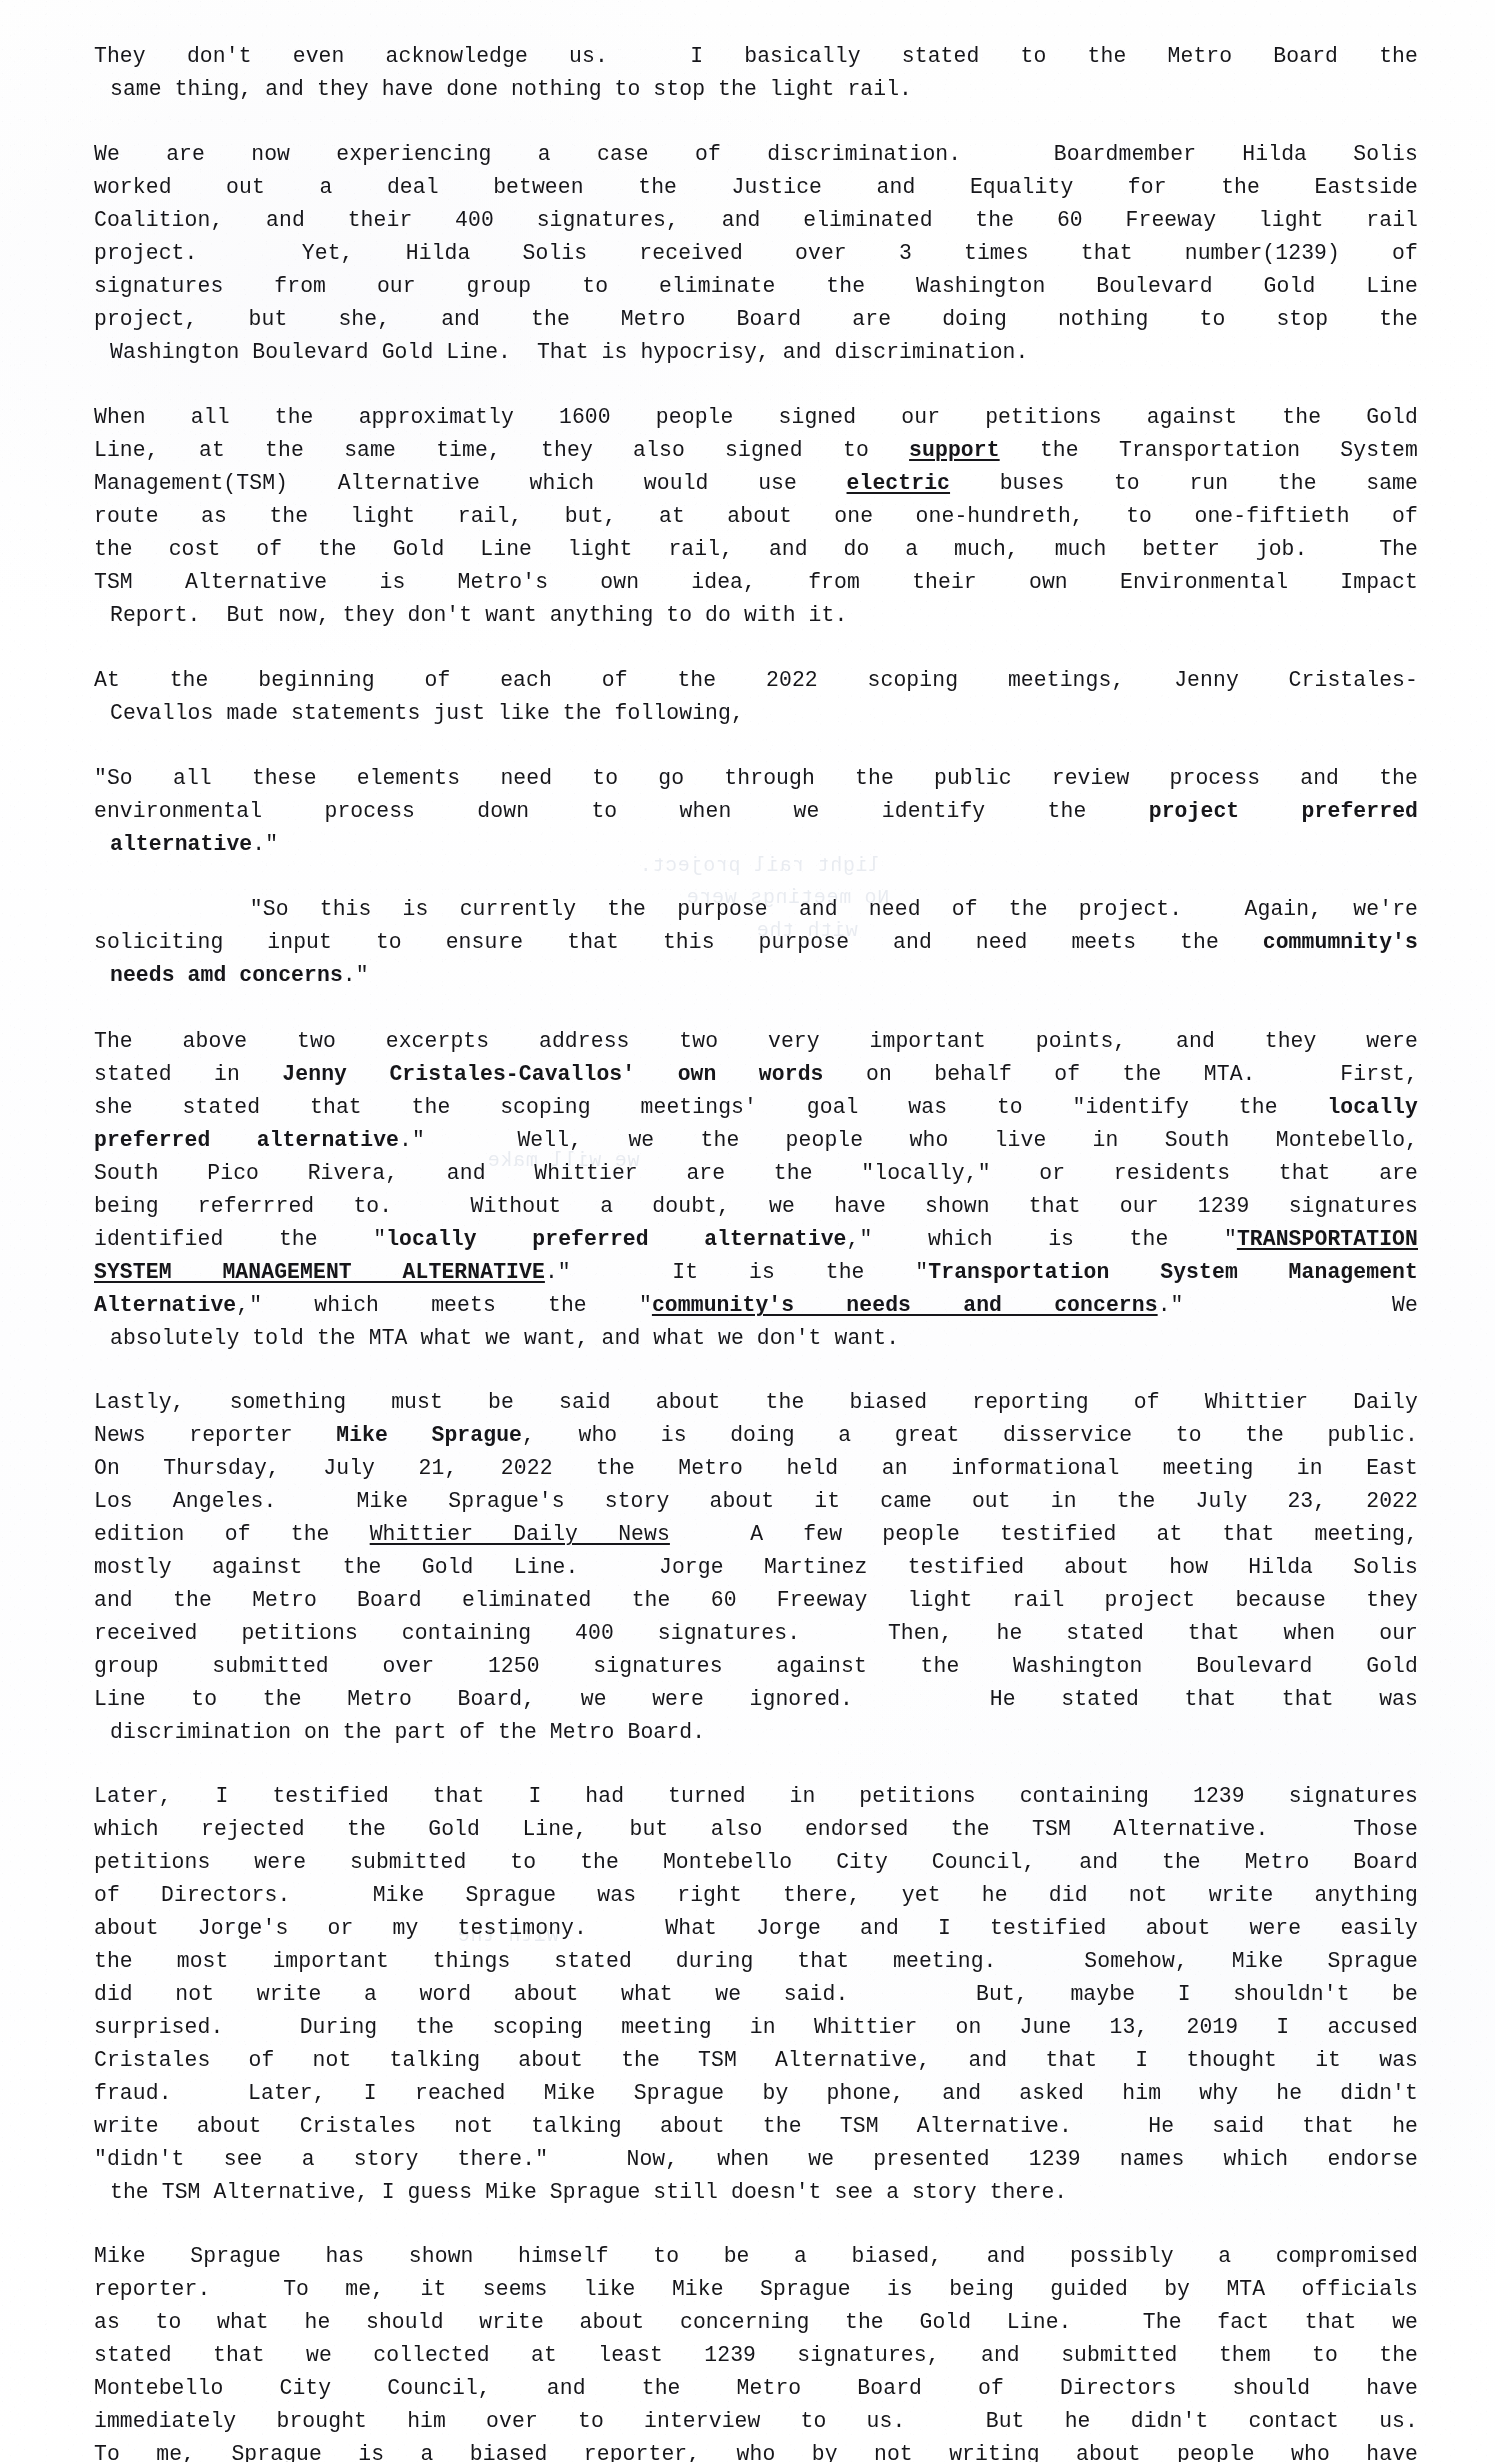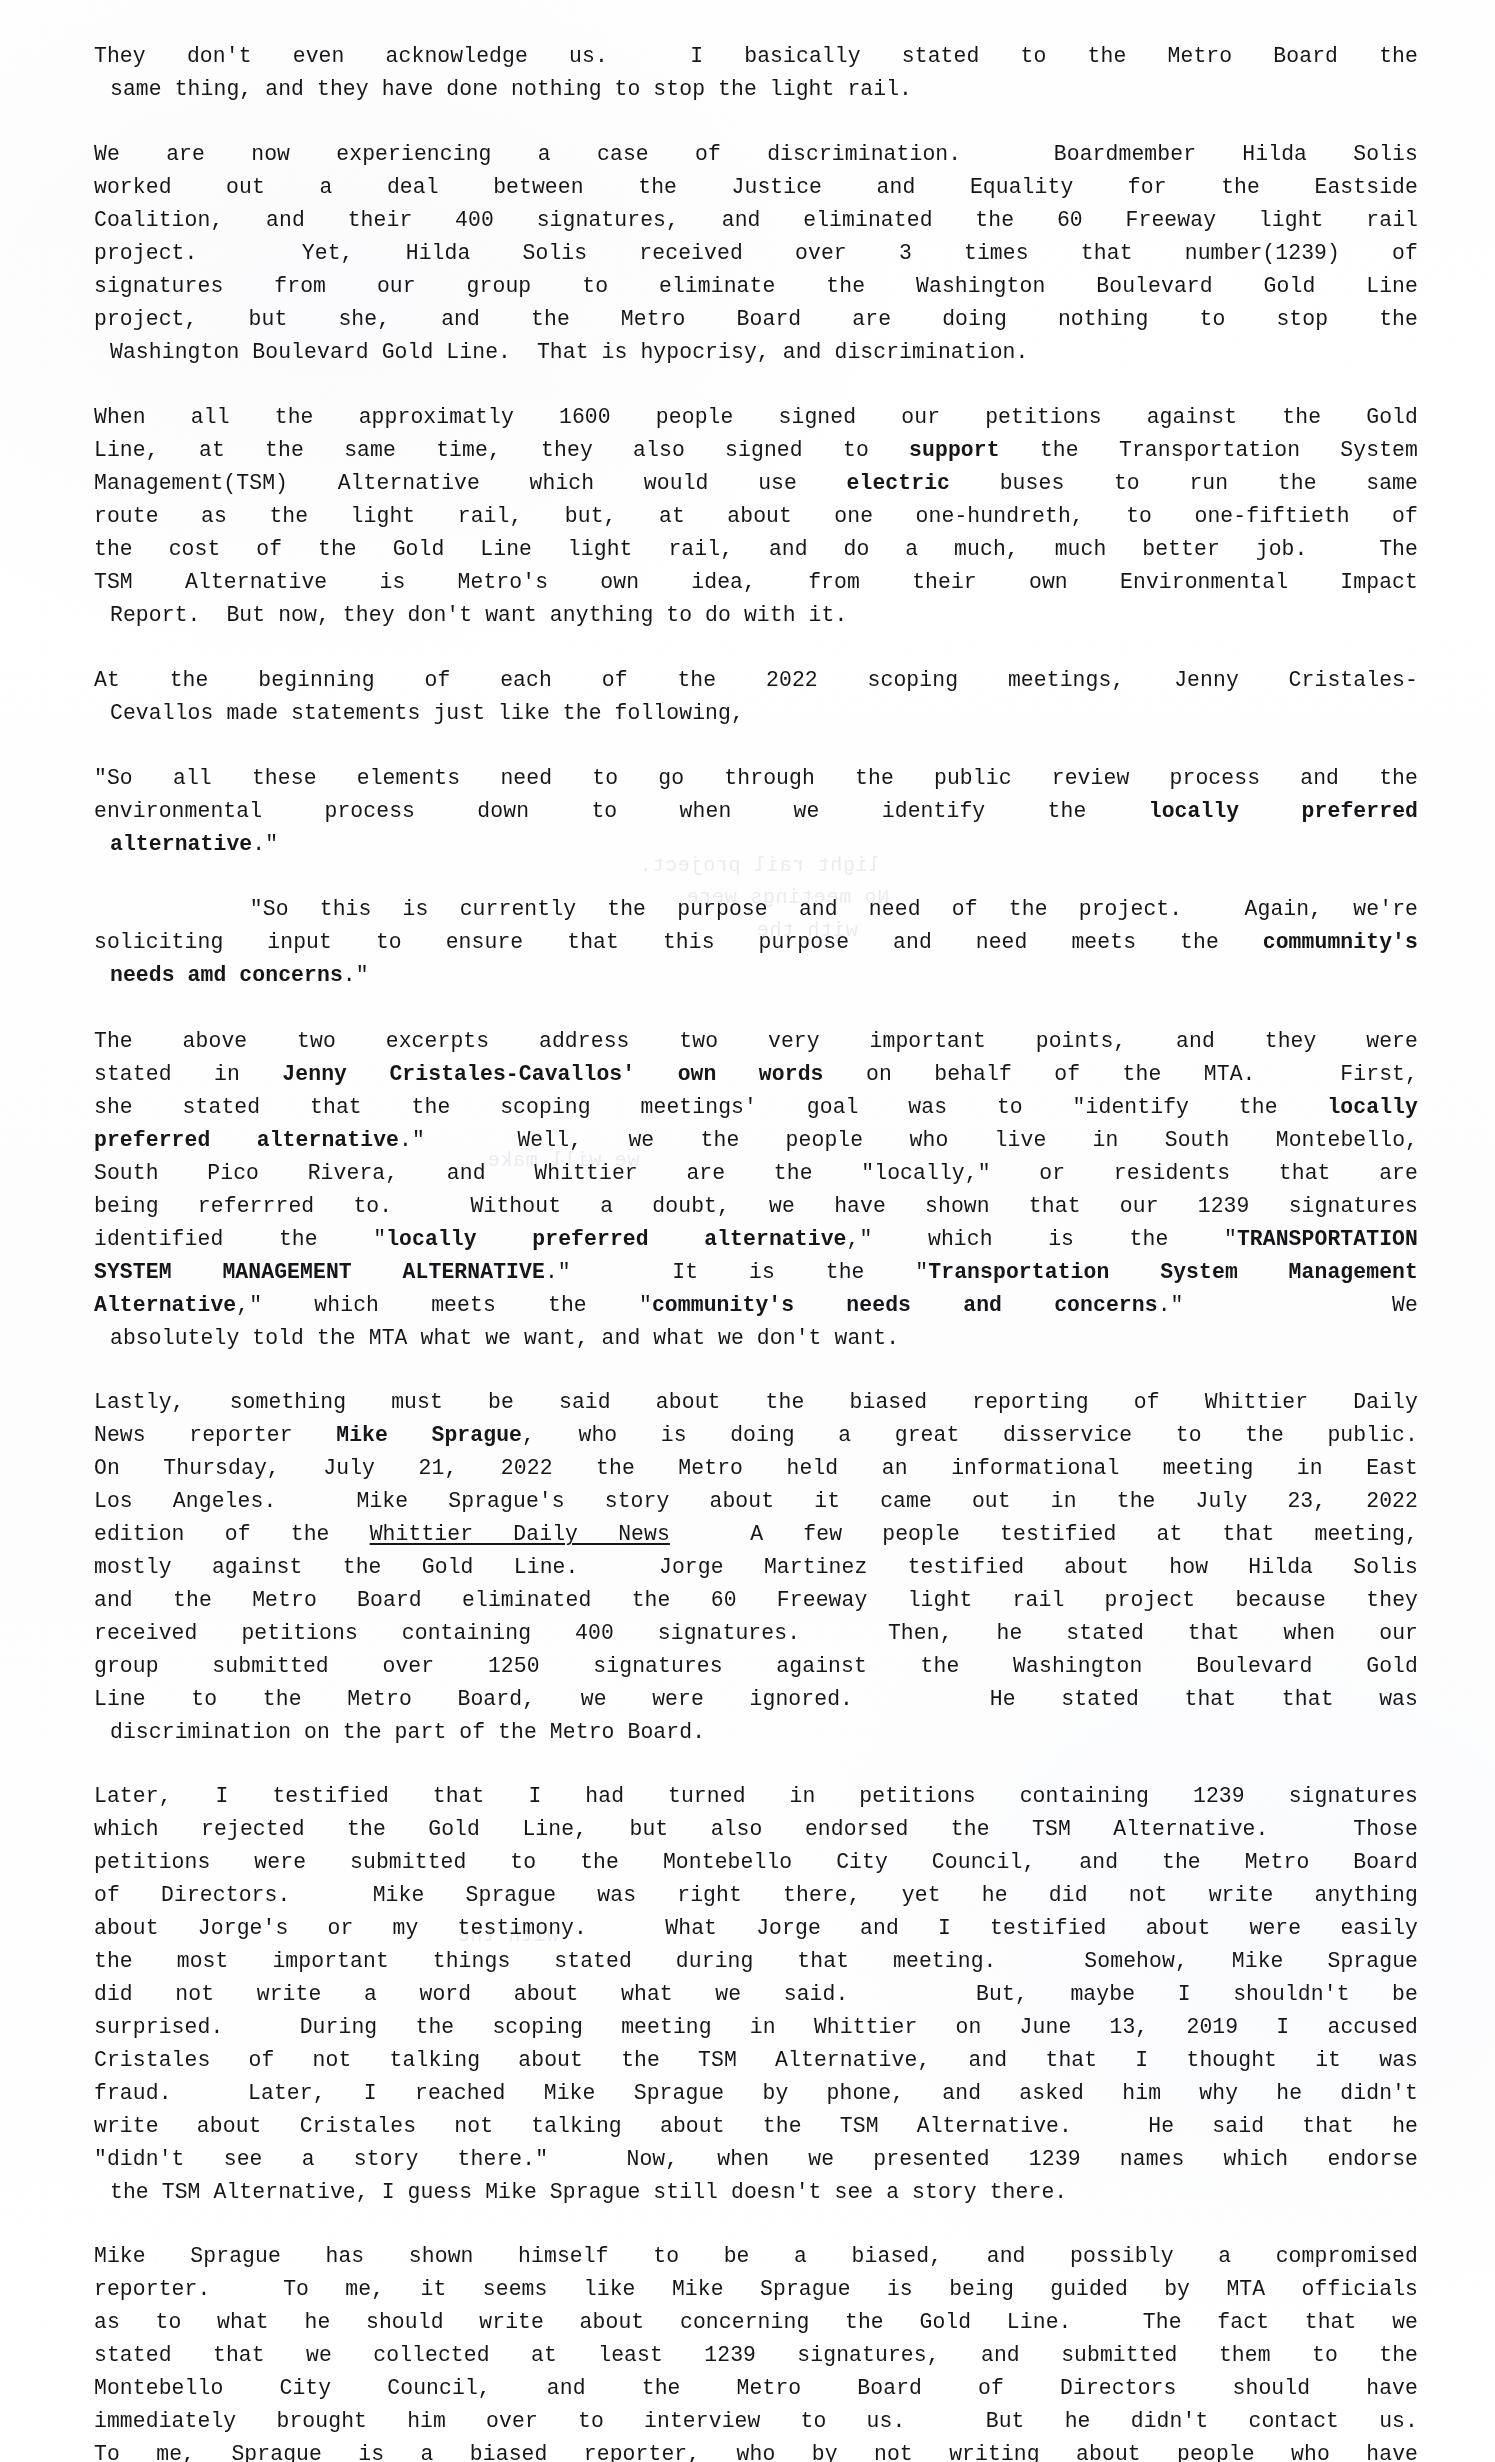--- a/index.html
+++ b/index.html
@@ -83,21 +83,21 @@
     text-align-last: justify;
     white-space: pre;
   }
   p.para > .ln.last {
     text-align-last: left;
     margin-left: 16px;
   }
 
   b, .b { font-weight: bold; }
   u, .u { text-decoration: underline; text-underline-offset: 2.9px; text-decoration-thickness: 1.5px; }
-  .bu { font-weight: bold; text-underline-offset: 2.9px; text-decoration-thickness: 1.8px; }
+  .bu { font-weight: bold; text-decoration: underline; text-underline-offset: 2.9px; text-decoration-thickness: 1.8px; }
 
   
   .para, .signature { text-rendering: optimizeLegibility; }
 </style>
 </head>
 <body>
 
 <div id="paper"></div>
 <div id="speckle"></div>
 
@@ -107,20 +107,20 @@
     <div class="ghost" style="left: 756px; top: 919px;">with the</div>
     <div class="ghost" style="left: 487px; top: 1149px;">we will make</div>
     <div class="ghost" style="left: 457px; top: 1924px;">with the</div>
   </div>
 
 <div id="sheet">
     <p class="para" id="p1" style="top: 40px;"><span class="ln">They don't even acknowledge us.  I basically stated to the Metro Board the</span><span class="ln last">same thing, and they have done nothing to stop the light rail.</span></p>
     <p class="para" id="p2" style="top: 138px;"><span class="ln">We are now experiencing a case of discrimination.  Boardmember Hilda Solis</span><span class="ln">worked out a deal between the Justice and Equality for the Eastside</span><span class="ln">Coalition, and their 400 signatures, and eliminated the 60 Freeway light rail</span><span class="ln">project.  Yet, Hilda Solis received over 3 times that number(1239) of</span><span class="ln">signatures from our group to eliminate the Washington Boulevard Gold Line</span><span class="ln">project, but she, and the Metro Board are doing nothing to stop the</span><span class="ln last">Washington Boulevard Gold Line.  That is hypocrisy, and discrimination.</span></p>
     <p class="para" id="p3" style="top: 401px;"><span class="ln">When all the approximatly 1600 people signed our petitions against the Gold</span><span class="ln">Line, at the same time, they also signed to <span class="bu">support</span> the Transportation System</span><span class="ln">Management(TSM) Alternative which would use <span class="bu">electric</span> buses to run the same</span><span class="ln">route as the light rail, but, at about one one-hundreth, to one-fiftieth of</span><span class="ln">the cost of the Gold Line light rail, and do a much, much better job.  The</span><span class="ln">TSM Alternative is Metro's own idea, from their own Environmental Impact</span><span class="ln last">Report.  But now, they don't want anything to do with it.</span></p>
     <p class="para" id="p4" style="top: 664px;"><span class="ln">At the beginning of each of the 2022 scoping meetings, Jenny Cristales-</span><span class="ln last">Cevallos made statements just like the following,</span></p>
-    <p class="para" id="p5" style="top: 762px;"><span class="ln">"So all these elements need to go through the public review process and the</span><span class="ln">environmental process down to when we identify the <b class="b">locally preferred</b></span><span class="ln last"><b class="b">alternative</b>."</span></p>
+    <p class="para" id="p5" style="top: 762px;"><span class="ln">"So all these elements need to go through the public review process and the</span><span class="ln">environmental process down to when we identify the <b class="b">project preferred</b></span><span class="ln last"><b class="b">alternative</b>."</span></p>
     <p class="para" id="p6" style="top: 893px;"><span class="ln">     "So this is currently the purpose and need of the project.  Again, we're</span><span class="ln">soliciting input to ensure that this purpose and need meets the <b class="b">commumnity's</b></span><span class="ln last"><b class="b">needs amd concerns</b>."</span></p>
     <p class="para" id="p7" style="top: 1025px;"><span class="ln">The above two excerpts address two very important points, and they were</span><span class="ln">stated in <b class="b">Jenny Cristales-Cavallos' own words</b> on behalf of the MTA.  First,</span><span class="ln">she stated that the scoping meetings' goal was to "identify the <b class="b">locally</b></span><span class="ln"><b class="b">preferred alternative</b>."  Well, we the people who live in South Montebello,</span><span class="ln">South Pico Rivera, and Whittier are the "locally," or residents that are</span><span class="ln">being referrred to.  Without a doubt, we have shown that our 1239 signatures</span><span class="ln">identified the "<b class="b">locally preferred alternative</b>," which is the "<span class="bu">TRANSPORTATION</span></span><span class="ln"><span class="bu">SYSTEM MANAGEMENT ALTERNATIVE</span>."  It is the "<b class="b">Transportation System Management</b></span><span class="ln"><b class="b">Alternative</b>," which meets the "<span class="bu">community's needs and concerns</span>."    We</span><span class="ln last">absolutely told the MTA what we want, and what we don't want.</span></p>
     <p class="para" id="p8" style="top: 1386px;"><span class="ln">Lastly, something must be said about the biased reporting of Whittier Daily</span><span class="ln">News reporter <b class="b">Mike Sprague</b>, who is doing a great disservice to the public.</span><span class="ln">On Thursday, July 21, 2022 the Metro held an informational meeting in East</span><span class="ln">Los Angeles.  Mike Sprague's story about it came out in the July 23, 2022</span><span class="ln">edition of the <u class="u">Whittier Daily News</u>  A few people testified at that meeting,</span><span class="ln">mostly against the Gold Line.  Jorge Martinez testified about how Hilda Solis</span><span class="ln">and the Metro Board eliminated the 60 Freeway light rail project because they</span><span class="ln">received petitions containing 400 signatures.  Then, he stated that when our</span><span class="ln">group submitted over 1250 signatures against the Washington Boulevard Gold</span><span class="ln">Line to the Metro Board, we were ignored.   He stated that that was</span><span class="ln last">discrimination on the part of the Metro Board.</span></p>
     <p class="para" id="p9" style="top: 1780px;"><span class="ln">Later, I testified that I had turned in petitions containing 1239 signatures</span><span class="ln">which rejected the Gold Line, but also endorsed the TSM Alternative.  Those</span><span class="ln">petitions were submitted to the Montebello City Council, and the Metro Board</span><span class="ln">of Directors.  Mike Sprague was right there, yet he did not write anything</span><span class="ln">about Jorge's or my testimony.  What Jorge and I testified about were easily</span><span class="ln">the most important things stated during that meeting.  Somehow, Mike Sprague</span><span class="ln">did not write a word about what we said.   But, maybe I shouldn't be</span><span class="ln">surprised.  During the scoping meeting in Whittier on June 13, 2019 I accused</span><span class="ln">Cristales of not talking about the TSM Alternative, and that I thought it was</span><span class="ln">fraud.  Later, I reached Mike Sprague by phone, and asked him why he didn't</span><span class="ln">write about Cristales not talking about the TSM Alternative.  He said that he</span><span class="ln">"didn't see a story there."  Now, when we presented 1239 names which endorse</span><span class="ln last">the TSM Alternative, I guess Mike Sprague still doesn't see a story there.</span></p>
     <p class="para" id="p10" style="top: 2240px;"><span class="ln">Mike Sprague has shown himself to be a biased, and possibly a compromised</span><span class="ln">reporter.  To me, it seems like Mike Sprague is being guided by MTA officials</span><span class="ln">as to what he should write about concerning the Gold Line.  The fact that we</span><span class="ln">stated that we collected at least 1239 signatures, and submitted them to the</span><span class="ln">Montebello City Council, and the Metro Board of Directors should have</span><span class="ln">immediately brought him over to interview to us.  But he didn't contact us.</span><span class="ln">To me, Sprague is a biased reporter, who by not writing about people who have</span></p>
   </div>
 
 
 </body></html>

